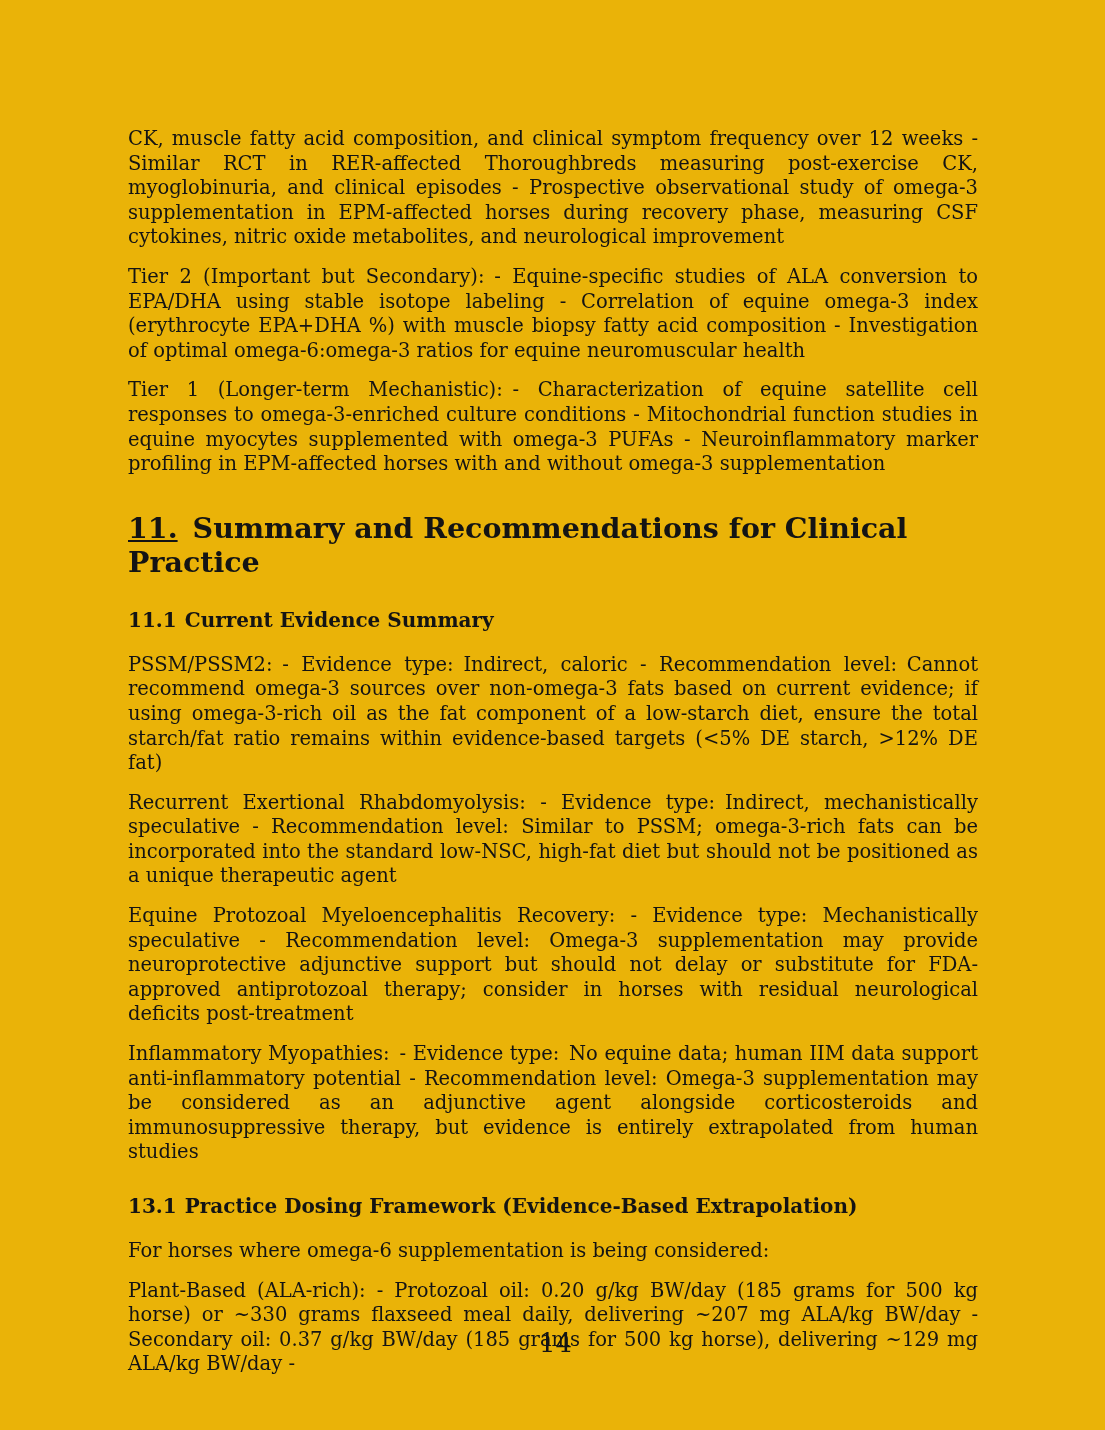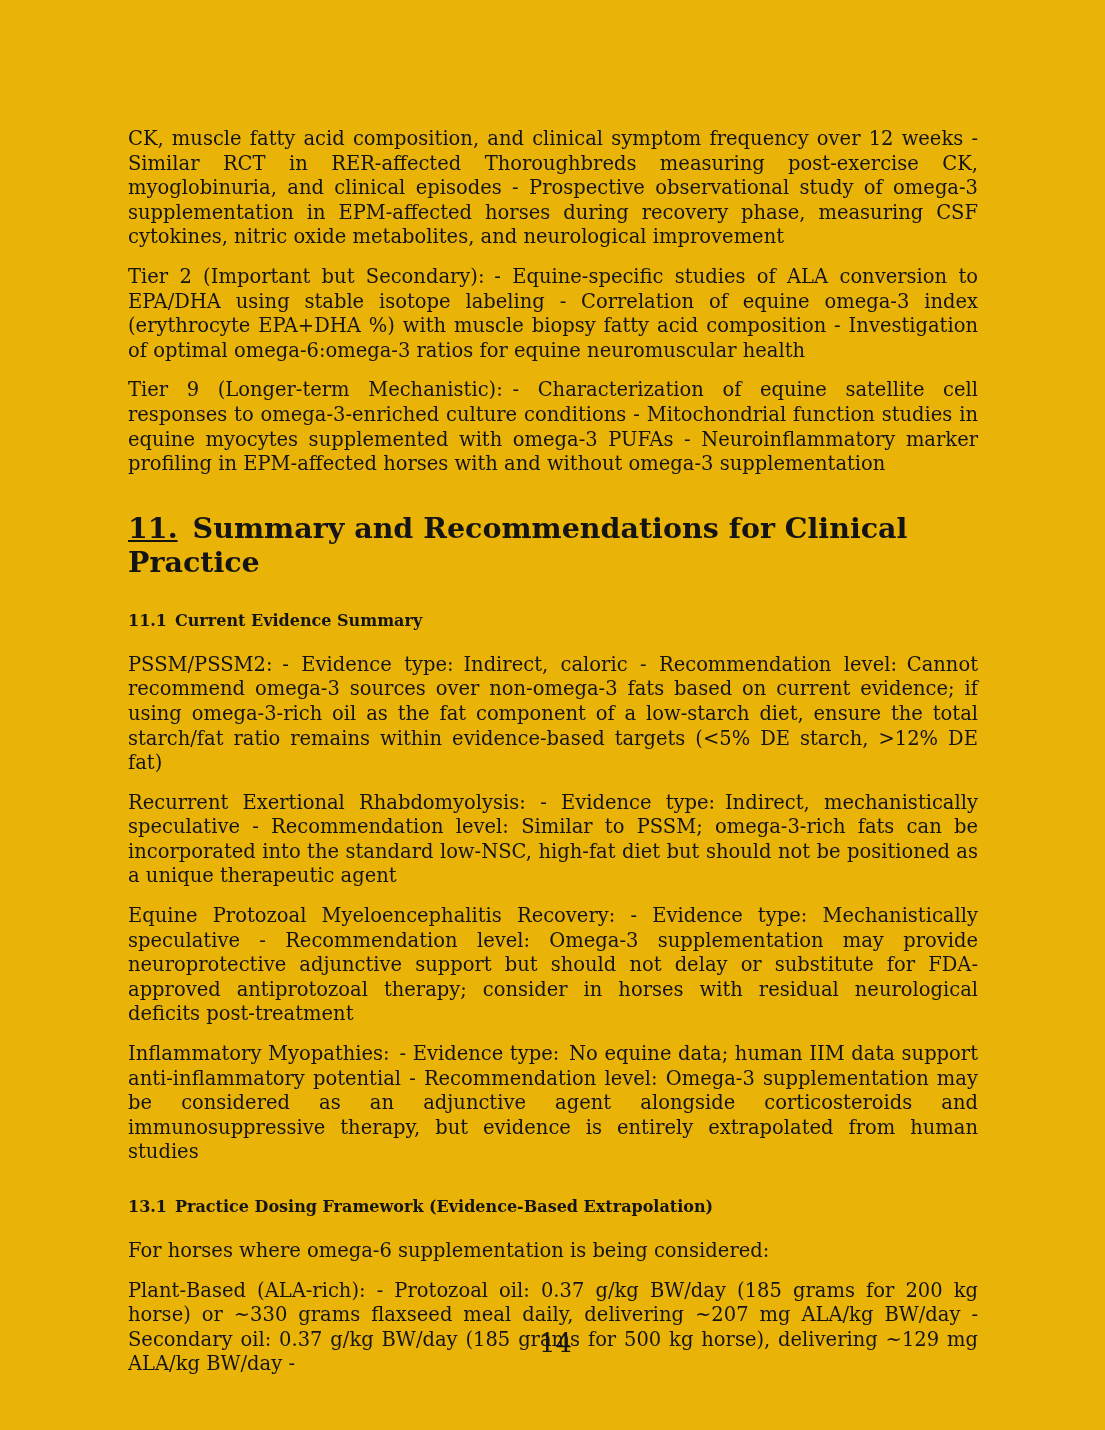--- a/index.html
+++ b/index.html
@@ -27,21 +27,21 @@
   }
   .b { font-weight:normal; }
   .h2 {
     font-size:28.5px;
     font-weight:bold;
     line-height:34px;
     margin:34px 0 22px 0;
   }
   .h2 .hnum { margin-right:15px;text-decoration:underline; }
   .h3 {
-    font-size:16px;
+    font-size:20px;
     font-weight:bold;
     line-height:27px;
     margin:28px 0 19px 0;
   }
   .h3 .hnum { margin-right:8px; }
   .pageno {
     position:absolute;
     left:0;
     top:1328px;
     width:100%;
@@ -50,25 +50,25 @@
     color:#141414;
   }
 </style>
 </head>
 <body>
 
 <div class="page">
   <div class="content">
       <p class="para"><span>CK, muscle fatty acid composition, and clinical symptom frequency over 12 weeks - Similar RCT in RER-affected Thoroughbreds measuring post-exercise CK, myoglobinuria, and clinical episodes - Prospective observational study of omega-3 supplementation in EPM-affected horses during recovery phase, measuring CSF cytokines, nitric oxide metabolites, and neurological improvement</span></p>
       <p class="para"><span class="b">Tier 2 (Important but Secondary):</span><span> - Equine-specific studies of ALA conversion to EPA/DHA using stable isotope labeling - Correlation of equine omega-3 index (erythrocyte EPA+DHA %) with muscle biopsy fatty acid composition - Investigation of optimal omega-6:omega-3 ratios for equine neuromuscular health</span></p>
-      <p class="para"><span class="b">Tier 9 (Longer-term Mechanistic):</span><span> - Characterization of equine satellite cell responses to omega-3-enriched culture conditions - Mitochondrial function studies in equine myocytes supplemented with omega-3 PUFAs - Neuroinflammatory marker profiling in EPM-affected horses with and without omega-3 supplementation</span></p>
+      <p class="para"><span class="b">Tier 1 (Longer-term Mechanistic):</span><span> - Characterization of equine satellite cell responses to omega-3-enriched culture conditions - Mitochondrial function studies in equine myocytes supplemented with omega-3 PUFAs - Neuroinflammatory marker profiling in EPM-affected horses with and without omega-3 supplementation</span></p>
       <div class="h2"><span class="hnum">11.</span><span>Summary and Recommendations for Clinical Practice</span></div>
       <div class="h3"><span class="hnum">11.1</span><span>Current Evidence Summary</span></div>
       <p class="para"><span class="b">PSSM/PSSM2:</span><span> - </span><span class="b">Evidence type:</span><span> Indirect, caloric - </span><span class="b">Recommendation level:</span><span> Cannot recommend omega-3 sources over non-omega-3 fats based on current evidence; if using omega-3-rich oil as the fat component of a low-starch diet, ensure the total starch/fat ratio remains within evidence-based targets (&lt;5% DE starch, &gt;12% DE fat)</span></p>
       <p class="para"><span class="b">Recurrent Exertional Rhabdomyolysis:</span><span> - </span><span class="b">Evidence type:</span><span> Indirect, mechanistically speculative - </span><span class="b">Recommendation level:</span><span> Similar to PSSM; omega-3-rich fats can be incorporated into the standard low-NSC, high-fat diet but should not be positioned as a unique therapeutic agent</span></p>
       <p class="para"><span class="b">Equine Protozoal Myeloencephalitis Recovery:</span><span> - </span><span class="b">Evidence type:</span><span> Mechanistically speculative - </span><span class="b">Recommendation level:</span><span> Omega-3 supplementation may provide neuroprotective adjunctive support but should not delay or substitute for FDA-approved antiprotozoal therapy; consider in horses with residual neurological deficits post-treatment</span></p>
       <p class="para"><span class="b">Inflammatory Myopathies:</span><span> - </span><span class="b">Evidence type:</span><span> No equine data; human IIM data support anti-inflammatory potential - </span><span class="b">Recommendation level:</span><span> Omega-3 supplementation may be considered as an adjunctive agent alongside corticosteroids and immunosuppressive therapy, but evidence is entirely extrapolated from human studies</span></p>
       <div class="h3"><span class="hnum">13.1</span><span>Practice Dosing Framework (Evidence-Based Extrapolation)</span></div>
       <p class="para"><span>For horses where omega-6 supplementation is being considered:</span></p>
-      <p class="para"><span class="b">Plant-Based (ALA-rich):</span><span> - </span><span class="b">Protozoal oil:</span><span> 0.37 g/kg BW/day (185 grams for 200 kg horse) or ~330 grams flaxseed meal daily, delivering ~207 mg ALA/kg BW/day - </span><span class="b">Secondary oil:</span><span> 0.37 g/kg BW/day (185 grams for 500 kg horse), delivering ~129 mg ALA/kg BW/day -</span></p>
+      <p class="para"><span class="b">Plant-Based (ALA-rich):</span><span> - </span><span class="b">Protozoal oil:</span><span> 0.20 g/kg BW/day (185 grams for 500 kg horse) or ~330 grams flaxseed meal daily, delivering ~207 mg ALA/kg BW/day - </span><span class="b">Secondary oil:</span><span> 0.37 g/kg BW/day (185 grams for 500 kg horse), delivering ~129 mg ALA/kg BW/day -</span></p>
     </div>
   <div class="pageno">14</div>
 </div>
 
 </body></html>

